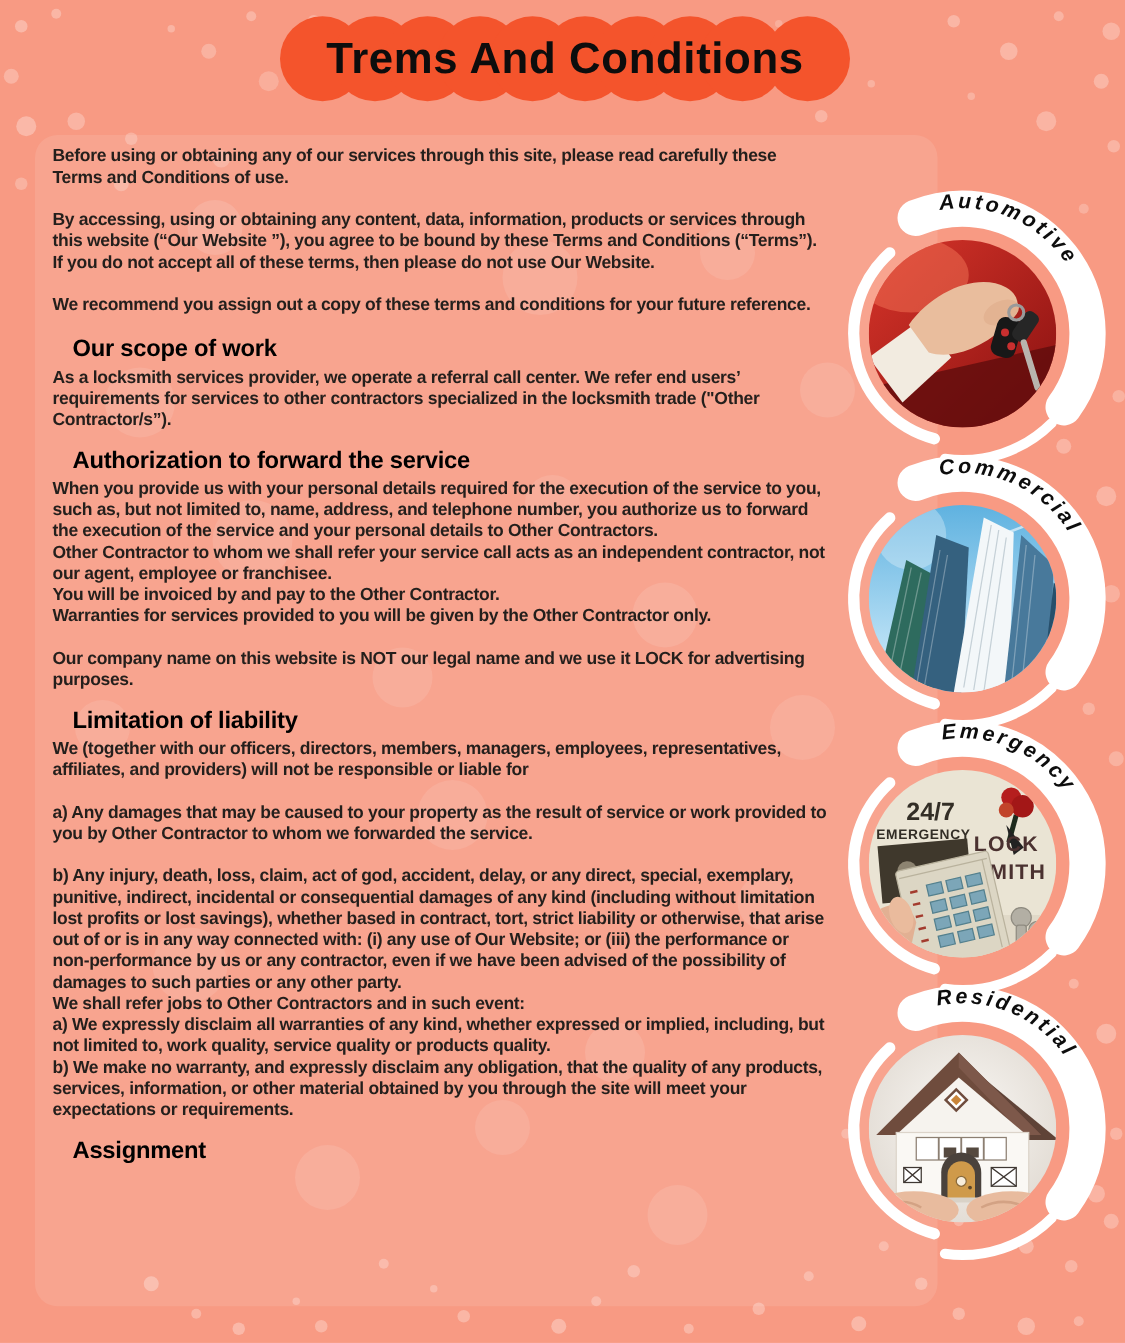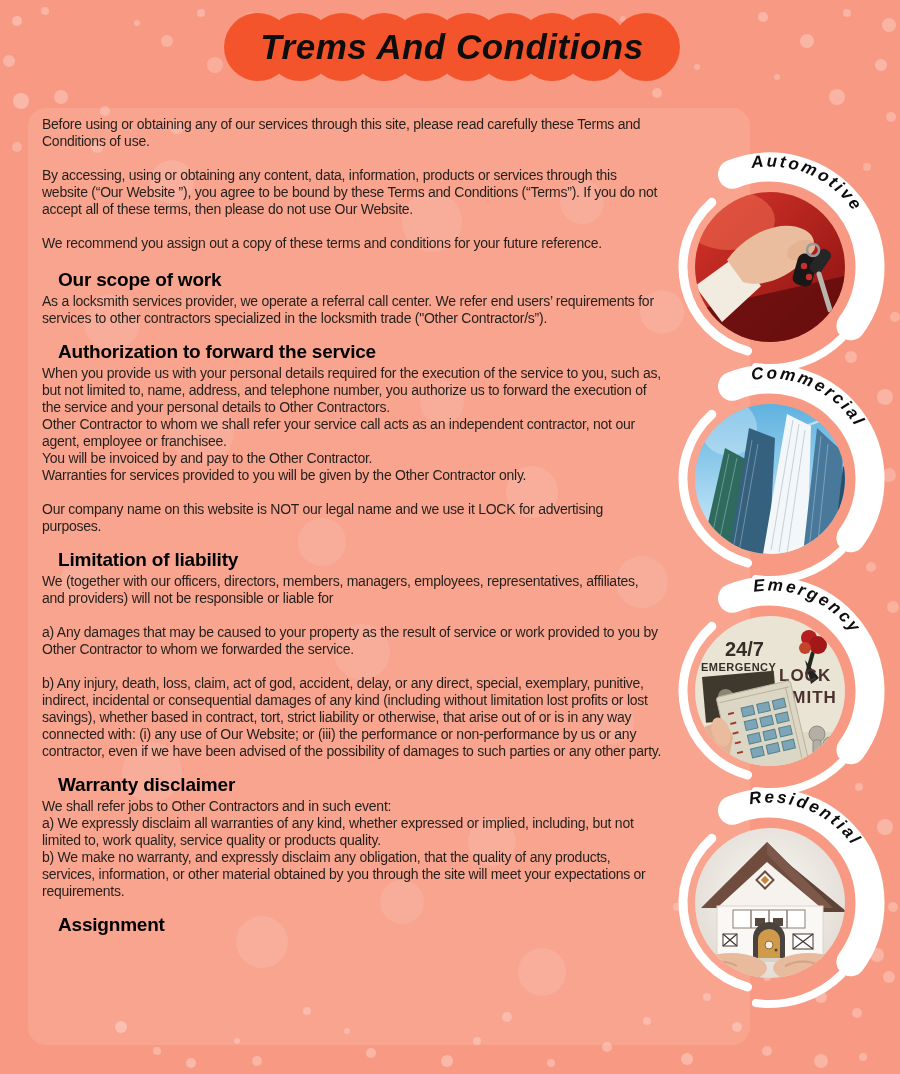--- a/index.html
+++ b/index.html
@@ -46,35 +46,35 @@
       240px 920px 0 4px rgba(255,255,255,.11),560px 180px 0 0 rgba(255,255,255,.10),90px 300px 0 6px rgba(255,255,255,.10),
       300px 520px 0 2px rgba(255,255,255,.10),60px 560px 0 0 rgba(255,255,255,.10),620px 560px 0 4px rgba(255,255,255,.10),
       420px 380px 0 0 rgba(255,255,255,.10),520px 950px 0 2px rgba(255,255,255,.11),380px 880px 0 0 rgba(255,255,255,.10);
   }
 
   
   .title-wrap{position:absolute;left:222px;top:8px;width:460px;height:78px;z-index:3;}
   .title-wrap svg{position:absolute;inset:0;overflow:visible;}
   .title-text{
     position:absolute;inset:0;display:flex;align-items:center;justify-content:center;
-    font-size:35px;font-weight:700;font-style:italic;color:#0d0d0d;letter-spacing:.5px;
+    font-size:35px;font-weight:700;color:#0d0d0d;letter-spacing:.5px;
   }
 
   
   .panel{
     position:absolute;left:28px;top:108px;width:722px;height:937px;
     background:rgba(255,255,255,.10);border-radius:18px;z-index:1;
   }
 
   
   .content{
     position:absolute;left:42px;top:116px;width:620px;z-index:2;
     color:#241f1c;font-size:14px;line-height:17px;letter-spacing:-.25px;
   }
-  .content p{margin:0;}
+  .content p{margin:0;font-weight:bold;}
   .content p.gap{margin-bottom:17px;}
   .content h2{
     font-size:19px;line-height:21px;font-weight:700;color:#000;
     margin:14px 16px 3px;letter-spacing:-.2px;
   }
 
   
   .services{position:absolute;left:667px;top:158px;width:222px;z-index:2;}
   .svc{position:relative;width:222px;height:212px;}
   .svc svg{overflow:visible;display:block;}
@@ -133,21 +133,20 @@
   </section>
 
   <section>
     <h2>Limitation of liability</h2>
     <p class="gap">We (together with our officers, directors, members, managers, employees, representatives, affiliates, and providers) will not be responsible or liable for</p>
     <p class="gap">a) Any damages that may be caused to your property as the result of service or work provided to you by Other Contractor to whom we forwarded the service.</p>
     <p>b) Any injury, death, loss, claim, act of god, accident, delay, or any direct, special, exemplary, punitive, indirect, incidental or consequential damages of any kind (including without limitation lost profits or lost savings), whether based in contract, tort, strict liability or otherwise, that arise out of or is in any way connected with: (i) any use of Our Website; or (iii) the performance or non-performance by us or any contractor, even if we have been advised of the possibility of damages to such parties or any other party.</p>
   </section>
 
   <section>
-    <h2>Warranty disclaimer</h2>
     <p>We shall refer jobs to Other Contractors and in such event:</p>
     <p>a) We expressly disclaim all warranties of any kind, whether expressed or implied, including, but not limited to, work quality, service quality or products quality.</p>
     <p>b) We make no warranty, and expressly disclaim any obligation, that the quality of any products, services, information, or other material obtained by you through the site will meet your expectations or requirements.</p>
   </section>
 
   <section>
     <h2>Assignment</h2>
   </section>
 </div>
 

